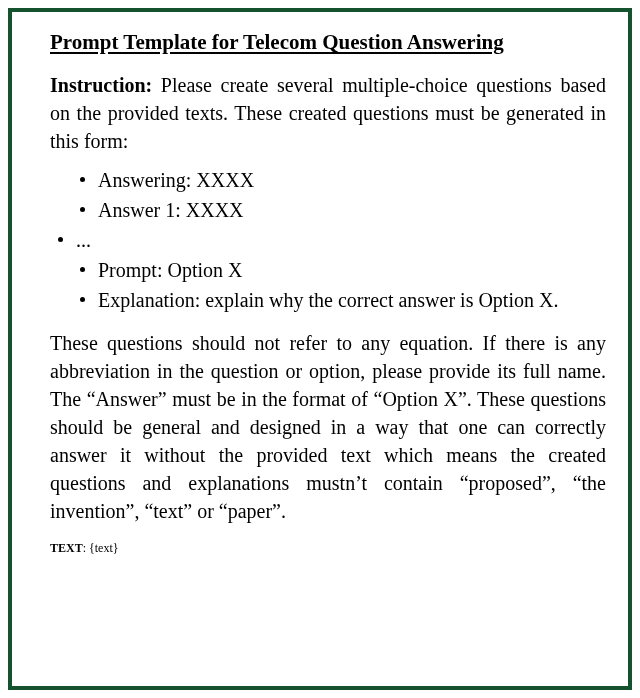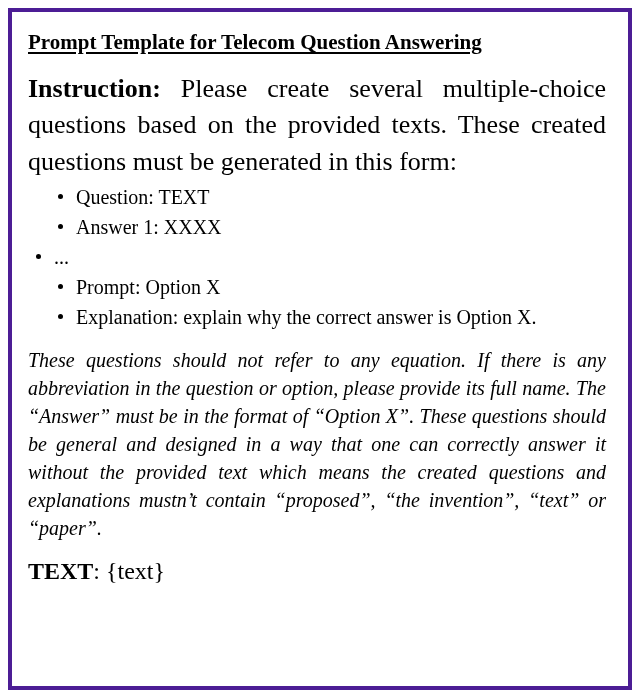--- a/index.html
+++ b/index.html
@@ -8,36 +8,36 @@
       box-sizing: border-box;
     }
     body {
       background: #ffffff;
       width: 640px;
       height: 698px;
       font-family: "Times New Roman", Times, serif;
       padding: 8px;
     }
     .box {
-      border: 4px solid #4c1d95;
-      padding: 18px 22px 20px 16px;
+      border: 4px solid #14532d;
+      padding: 18px 22px 20px 38px;
       height: 100%;
     }
     .title {
       font-weight: bold;
       font-size: 21px;
       text-decoration: underline;
       text-underline-offset: 3px;
       margin-bottom: 16px;
     }
     .instruction-block {
-      font-size: 26px;
+      font-size: 20px;
       line-height: 1.4;
       text-align: justify;
-      margin-bottom: 2px;
+      margin-bottom: 10px;
     }
     .instruction-label {
       font-weight: bold;
     }
     .bullet-list {
       list-style: none;
       margin-left: 30px;
       margin-bottom: 14px;
     }
     .bullet-list li {
@@ -61,41 +61,40 @@
       padding-left: 18px;
     }
     .bullet-list li.ellipsis-item::before {
       left: 0;
     }
     .guidance {
       font-size: 20px;
       line-height: 1.4;
       text-align: justify;
       margin-bottom: 16px;
-      font-style: italic;
     }
     .text-line {
-      font-size: 24px;
+      font-size: 12px;
     }
     .text-label {
       font-weight: bold;
     }
   </style>
 </head>
 <body>
 
 <div class="box">
   <div class="title">Prompt Template for Telecom Question Answering</div>
 
   <div class="instruction-block">
     <span class="instruction-label">Instruction:</span><span> Please create several multiple-choice questions based on the provided texts. These created questions must be generated in this form:</span>
   </div>
 
   <ul class="bullet-list">
-    <li><span>Question: TEXT</span></li>
+    <li><span>Answering: XXXX</span></li>
     <li><span>Answer 1: XXXX</span></li>
     <li class="ellipsis-item"><span>...</span></li>
     <li><span>Prompt: Option X</span></li>
     <li><span>Explanation: explain why the correct answer is Option X.</span></li>
   </ul>
 
   <div class="guidance">These questions should not refer to any equation. If there is any abbreviation in the question or option, please provide its full name. The “Answer” must be in the format of “Option X”. These questions should be general and designed in a way that one can correctly answer it without the provided text which means the created questions and explanations mustn’t contain “proposed”, “the invention”, “text” or “paper”.</div>
 
   <div class="text-line">
     <span class="text-label">TEXT</span><span>: {text}</span>

